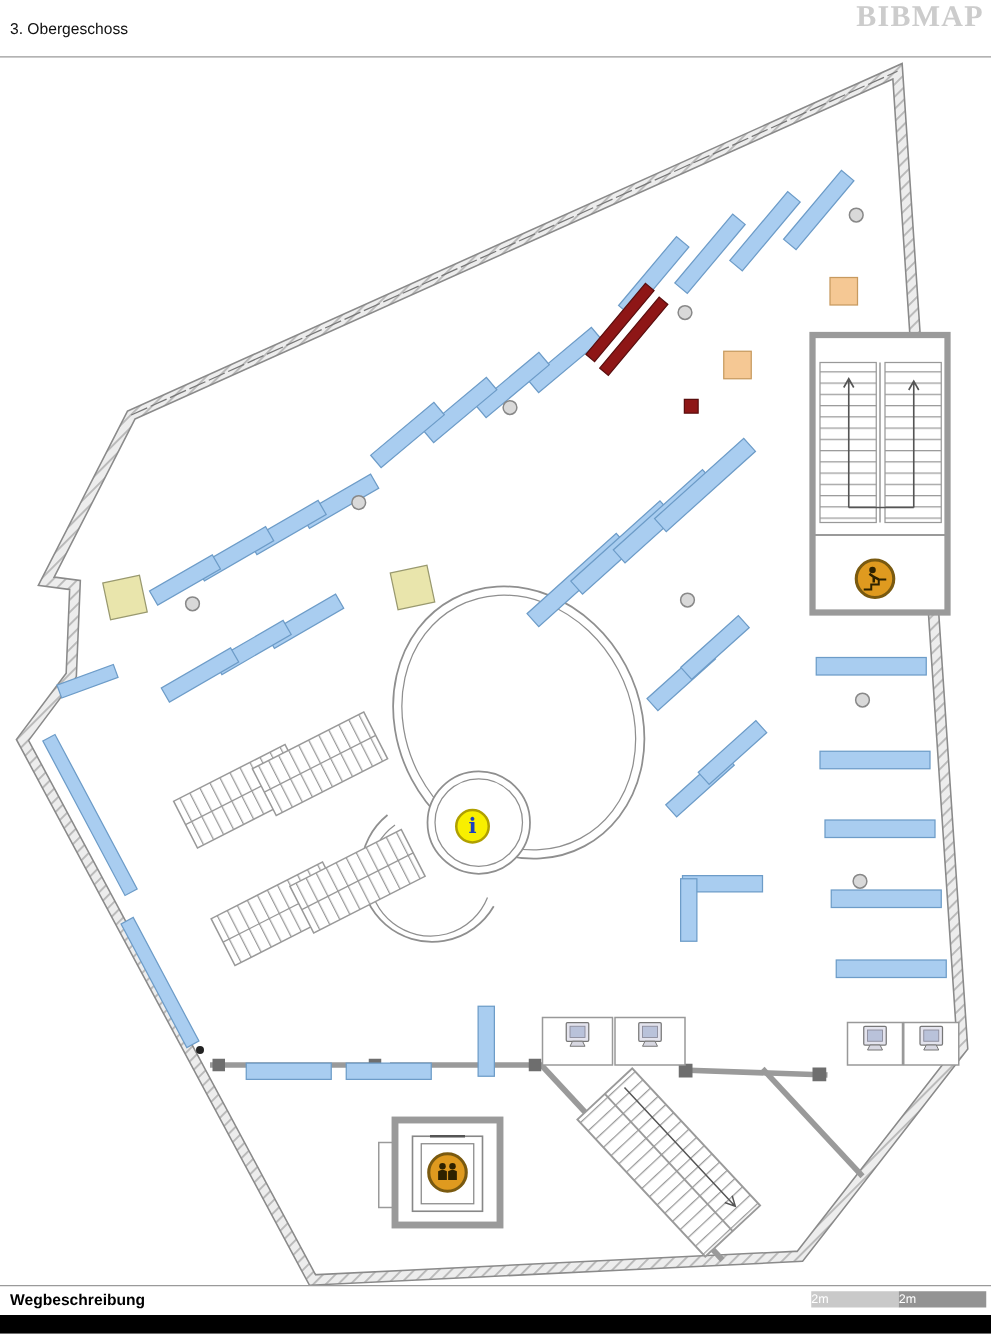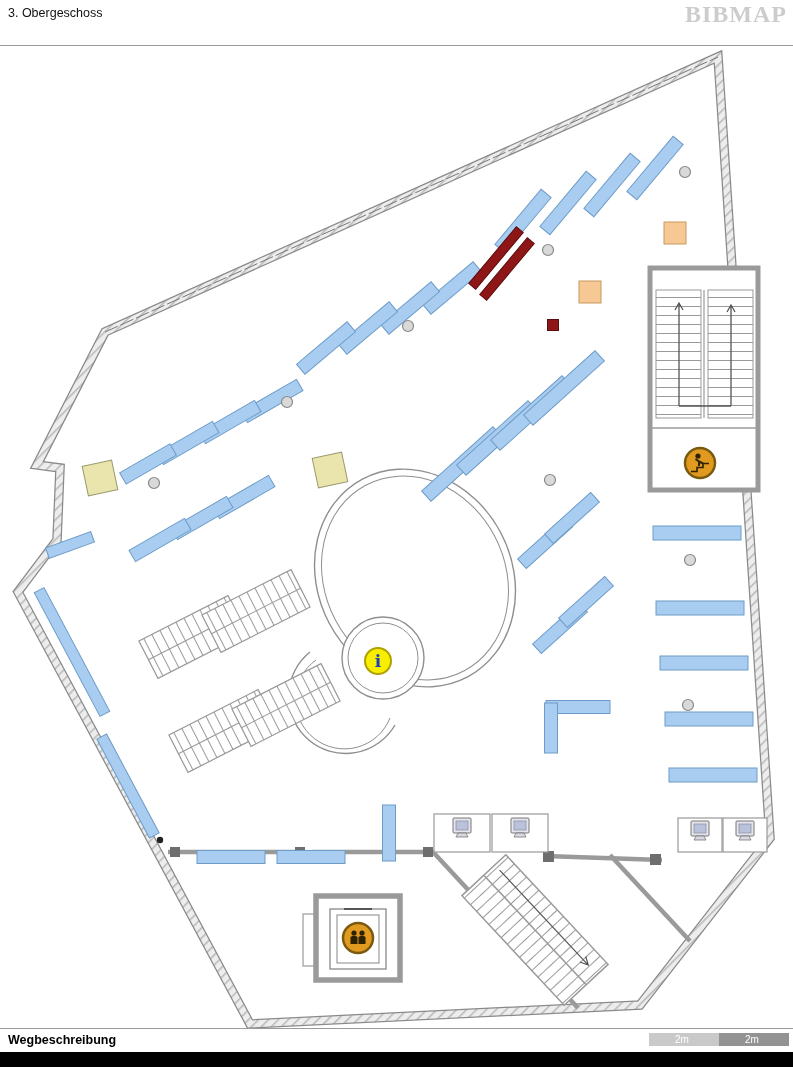--- a/index.html
+++ b/index.html
@@ -1,25 +1,25 @@
 <!DOCTYPE html>
 <html><head>
 <meta charset="utf-8">
 <style>
   *{margin:0;padding:0;box-sizing:border-box}
   html,body{width:793px;height:1067px;background:#fff;font-family:"Liberation Sans",sans-serif;position:relative;overflow:hidden}
   .header{position:absolute;top:0;left:0;right:0;height:46px;background:#fff;border-bottom:1px solid #9a9a9a;z-index:2;padding:4px 8px}
   .title{font-size:17px;font-weight:bold;color:#000;line-height:1.15}
-  .subtitle{font-size:12.5px;color:#111;margin-top:2px}
+  .subtitle{font-size:12.5px;color:#111;margin-top:12px}
   .logo{position:absolute;right:6px;top:1px;font-size:24px;font-weight:bold;color:#cccccc;letter-spacing:1px;font-family:Liberation Serif, serif}
   .plansvg{position:absolute;top:0;left:0;z-index:1}
   .footer{position:absolute;left:0;right:0;top:1028px;height:40px;background:#fff;border-top:1px solid #9a9a9a;z-index:2}
   .footer-label{font-size:12.5px;font-weight:bold;color:#000;padding:4px 8px;display:inline-block}
   .scalebar{position:absolute;right:4px;top:4px;display:flex}
-  .seg{width:70px;height:13px;font-size:10px;color:#fff;text-align:center;padding-right:4px;line-height:13px}
+  .seg{width:70px;height:13px;font-size:10px;color:#fff;text-align:left;padding-right:4px;line-height:13px}
   .seg1{background:#c9c9c9}
   .seg2{background:#939393}
   .blackbar{position:absolute;left:0;right:0;top:1052px;height:15px;background:#000;z-index:2}
 </style>
 </head>
 <body>
 
 <div class="header">
   <div class="subtitle">3. Obergeschoss</div>
   <div class="logo">BIBMAP</div>

